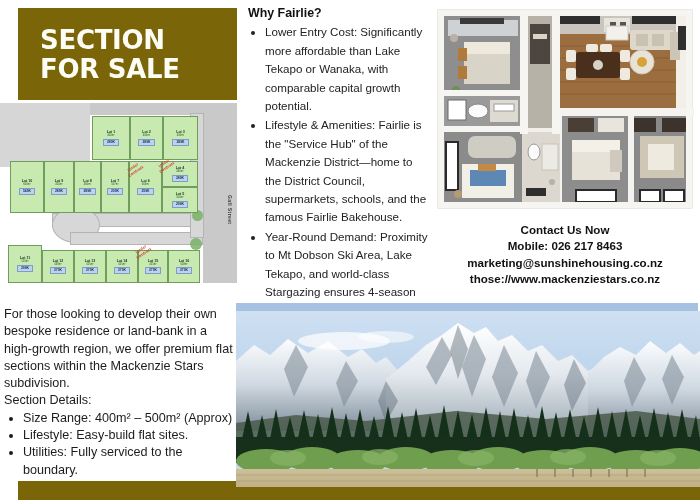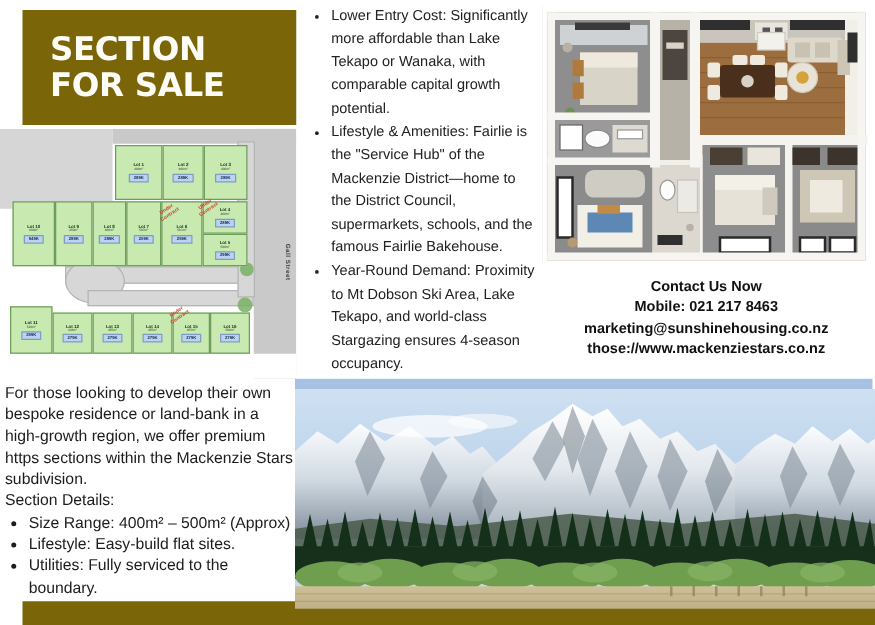--- a/index.html
+++ b/index.html
@@ -205,30 +205,31 @@
       <div class="uc" style="left:157px;top:58px;">Under
 Contract</div>
       <div class="uc" style="left:134px;top:144px;">Under
 Contract</div>
 
       <div class="street-label">Gall Street</div>
     </div>
   </div>
 
   <div class="left-body">
-    <p>For those looking to develop their own bespoke residence or land-bank in a high-growth region, we offer premium https sections within the Mackenzie Stars subdivision.</p>
+    <p>For those looking to develop their own bespoke residence or land-bank in a high-growth region, we offer premium flat sections within the Mackenzie Stars subdivision.</p>
     <p>Section Details:</p>
     <ul>
       <li>Size Range: 400m² – 500m² (Approx)</li>
       <li>Lifestyle: Easy-build flat sites.</li>
       <li>Utilities: Fully serviced to the boundary.</li>
     </ul>
   </div>
 
   <div class="mid">
+    <h2>Why Fairlie?</h2>
     <ul>
       <li>Lower Entry Cost: Significantly more affordable than Lake Tekapo or Wanaka, with comparable capital growth potential.</li>
       <li>Lifestyle &amp; Amenities: Fairlie is the "Service Hub" of the Mackenzie District—home to the District Council, supermarkets, schools, and the famous Fairlie Bakehouse.</li>
       <li>Year-Round Demand: Proximity to Mt Dobson Ski Area, Lake Tekapo, and world-class Stargazing ensures 4-season occupancy.</li>
     </ul>
   </div>
 
   <div class="fp-wrap">
     <div class="fp">
       <svg width="262" height="208" viewBox="0 0 262 208">
@@ -340,21 +341,21 @@
           <rect x="4" y="6" width="6" height="198"></rect>
           <rect x="252" y="6" width="6" height="198"></rect>
           <rect x="4" y="198" width="254" height="6"></rect>
         </g>
       </svg>
     </div>
   </div>
 
   <div class="contact">
     <div>Contact Us Now</div>
-    <div>Mobile: 021 217 8463</div>
+    <div>Mobile: 026 217 8463</div>
     <div>marketing@sunshinehousing.co.nz</div>
     <div>those://www.mackenziestars.co.nz</div>
   </div>
 
   <div class="blue-bar"></div>
 
   <div class="photo-wrap">
     <div class="photo">
       <svg width="464" height="178" viewBox="0 0 464 178" preserveAspectRatio="none">
         <defs>

